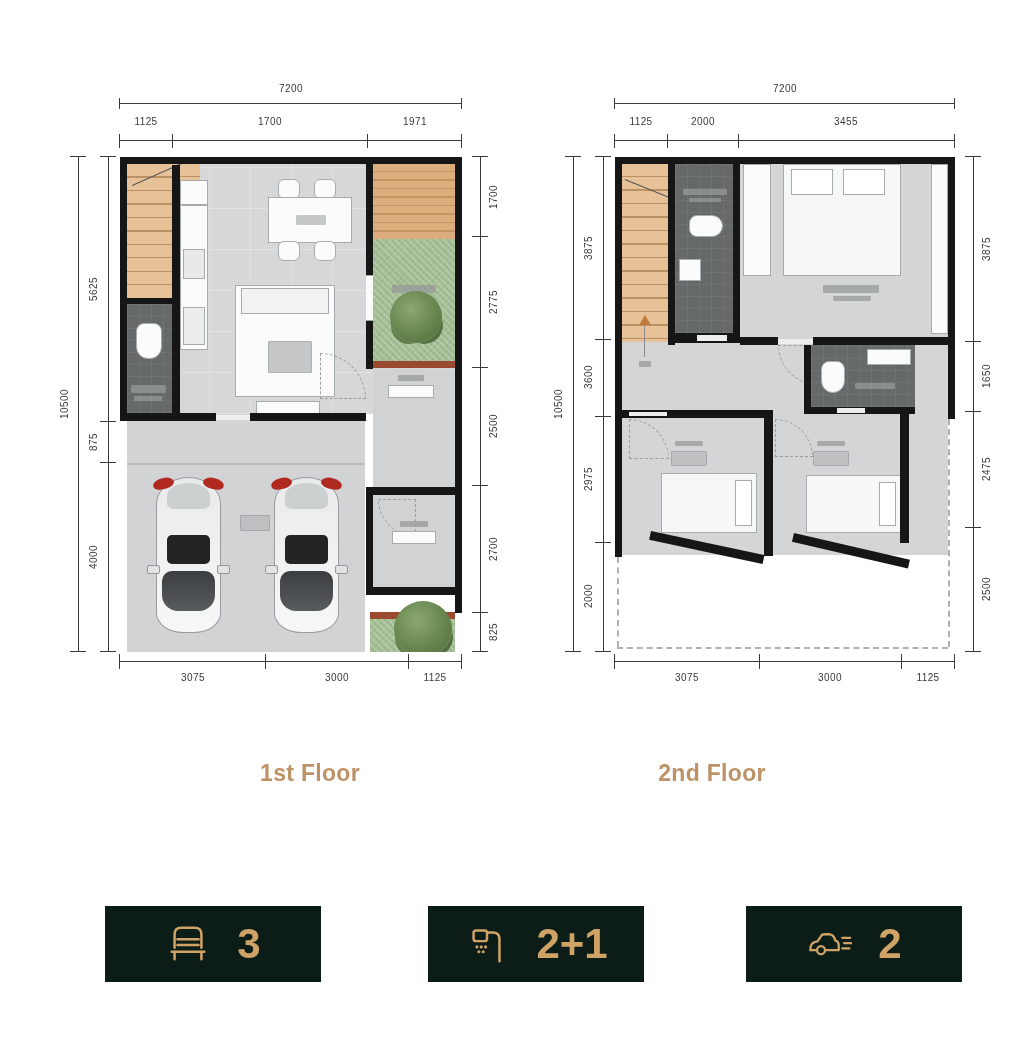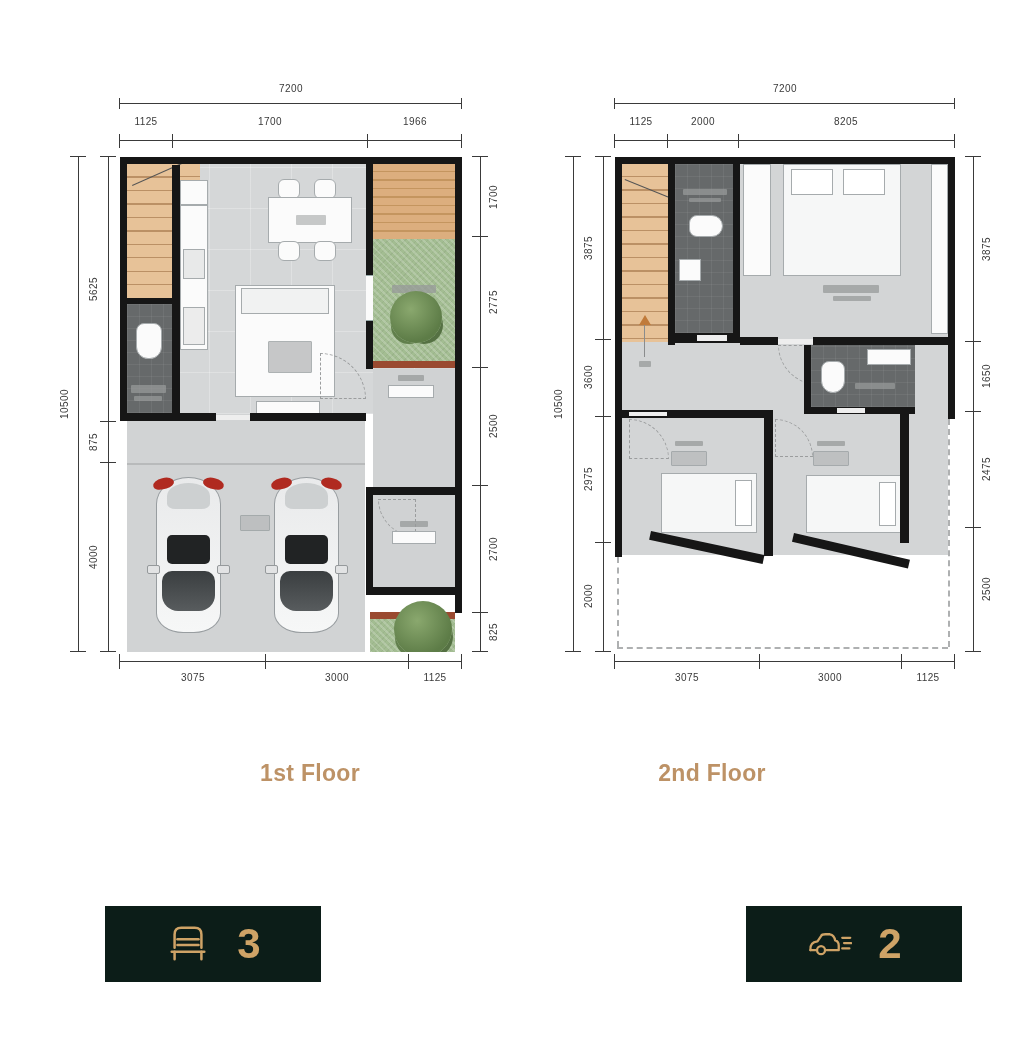--- a/index.html
+++ b/index.html
@@ -70,21 +70,21 @@
   <div class="dl" style="left:461px;top:98px;width:1px;height:11px"></div>
   <span class="dim" style="left:291px;top:88px">7200</span>
 
   <div class="dl" style="left:120px;top:140px;width:342px;height:1px"></div>
   <div class="dl" style="left:119px;top:134px;width:1px;height:14px"></div>
   <div class="dl" style="left:172px;top:134px;width:1px;height:14px"></div>
   <div class="dl" style="left:367px;top:134px;width:1px;height:14px"></div>
   <div class="dl" style="left:461px;top:134px;width:1px;height:14px"></div>
   <span class="dim" style="left:146px;top:121px">1125</span>
   <span class="dim" style="left:270px;top:121px">1700</span>
-  <span class="dim" style="left:415px;top:121px">1966</span>
+  <span class="dim" style="left:415px;top:121px">1971</span>
 
   <div class="dl" style="left:120px;top:661px;width:342px;height:1px"></div>
   <div class="dl" style="left:119px;top:654px;width:1px;height:15px"></div>
   <div class="dl" style="left:265px;top:654px;width:1px;height:15px"></div>
   <div class="dl" style="left:408px;top:654px;width:1px;height:15px"></div>
   <div class="dl" style="left:461px;top:654px;width:1px;height:15px"></div>
   <span class="dim" style="left:193px;top:677px">3075</span>
   <span class="dim" style="left:337px;top:677px">3000</span>
   <span class="dim" style="left:435px;top:677px">1125</span>
 
@@ -204,21 +204,21 @@
   <div class="dl" style="left:954px;top:98px;width:1px;height:11px"></div>
   <span class="dim" style="left:785px;top:88px">7200</span>
 
   <div class="dl" style="left:615px;top:140px;width:340px;height:1px"></div>
   <div class="dl" style="left:614px;top:134px;width:1px;height:14px"></div>
   <div class="dl" style="left:667px;top:134px;width:1px;height:14px"></div>
   <div class="dl" style="left:738px;top:134px;width:1px;height:14px"></div>
   <div class="dl" style="left:954px;top:134px;width:1px;height:14px"></div>
   <span class="dim" style="left:641px;top:121px">1125</span>
   <span class="dim" style="left:703px;top:121px">2000</span>
-  <span class="dim" style="left:846px;top:121px">8205</span>
+  <span class="dim" style="left:846px;top:121px">3455</span>
 
   <div class="dl" style="left:615px;top:661px;width:340px;height:1px"></div>
   <div class="dl" style="left:614px;top:654px;width:1px;height:15px"></div>
   <div class="dl" style="left:759px;top:654px;width:1px;height:15px"></div>
   <div class="dl" style="left:901px;top:654px;width:1px;height:15px"></div>
   <div class="dl" style="left:954px;top:654px;width:1px;height:15px"></div>
   <span class="dim" style="left:687px;top:677px">3075</span>
   <span class="dim" style="left:830px;top:677px">3000</span>
   <span class="dim" style="left:928px;top:677px">1125</span>
 
@@ -322,20 +322,32 @@
     <svg class="bicon" viewBox="0 0 48 48">
       <path d="M10 28 V14 Q10 7 17 7 H31 Q38 7 38 14 V28"></path>
       <path d="M13 19 H35"></path>
       <path d="M13 25 H35"></path>
       <path d="M7 32 H41"></path>
       <path d="M10 32 V40 M38 32 V40"></path>
     </svg>
     <span class="bval">3</span>
   </div>
 
+  <div class="badge" style="left:428px">
+    <svg class="bicon" viewBox="0 0 48 48">
+      <rect x="10" y="10" width="14" height="11" rx="2.5"></rect>
+      <path d="M24 12 H30 Q37 12 37 19 V42"></path>
+      <circle class="fdot" cx="13.5" cy="27" r="1.6"></circle>
+      <circle class="fdot" cx="18" cy="27" r="1.6"></circle>
+      <circle class="fdot" cx="22.5" cy="27" r="1.6"></circle>
+      <circle class="fdot" cx="15.5" cy="32" r="1.6"></circle>
+      <circle class="fdot" cx="20" cy="32" r="1.6"></circle>
+    </svg>
+    <span class="bval">2+1</span>
+  </div>
 
   <div class="badge" style="left:746px">
     <svg class="bicon" viewBox="0 0 52 48">
       <path d="M5 31 Q4 22 13 21 L17 15 Q18 13 22 13 H27 Q32 14 33 20 Q37 21 37 26 V31 H23"></path>
       <path d="M5 31 H11"></path>
       <circle cx="17" cy="31" r="4.5"></circle>
       <path d="M41 17 H50"></path>
       <path d="M43 23 H51"></path>
       <path d="M41 29 H49"></path>
     </svg>

